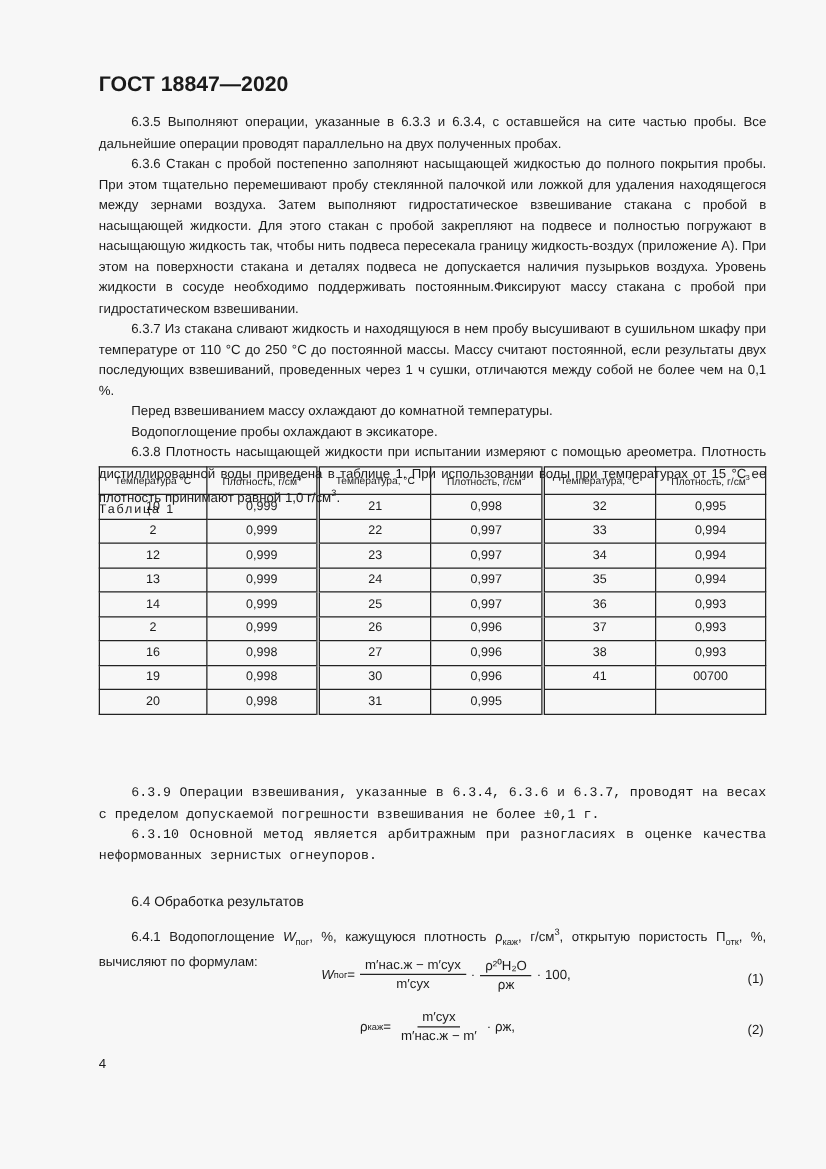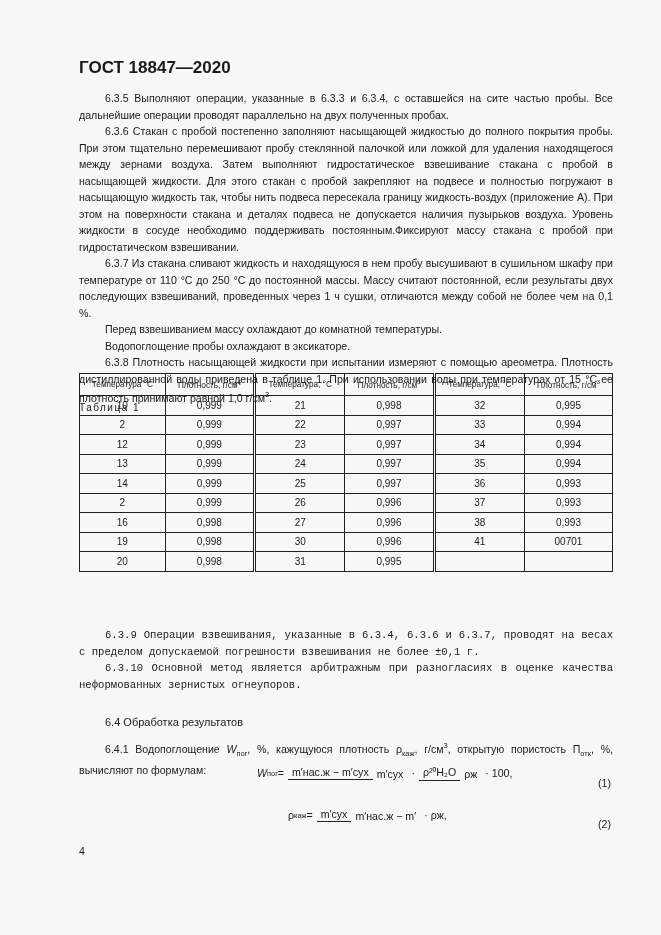--- a/index.html
+++ b/index.html
@@ -12,21 +12,21 @@
   .text p { margin:0; text-indent:26px; }
   .caption { position:absolute; left:79px; top:357px; font-size:10px; letter-spacing:1.5px;margin-top:45px; }
   table.t1 { position:absolute; left:79px; top:373px; width:534px; border-collapse:collapse; font-size:10px; }
   table.t1 th, table.t1 td { border:1px solid #222; text-align:center; height:18.5px; padding:0; }
   table.t1 th { font-weight:normal; font-size:8.2px; height:21px; }
   table.t1 .dbl { border-left:3px double #222; }
   sup { font-size:70%; }
   sub { font-size:70%; }
   .section { position:absolute; left:105px; top:716px; font-size:11px; font-weight:normal; }
   .formula { position:absolute; font-size:10.6px; display:flex; align-items:center; }
-  .frac { display:inline-flex; flex-direction:row; align-items:center; margin:0 4px;justify-content:flex-end; }
+  .frac { display:inline-flex; flex-direction:column; align-items:center; margin:0 4px;justify-content:flex-end; }
   .frac .num { border-bottom:1px solid #222; padding:0 4px 1px; }
   .frac .den { padding:1px 4px 0; }
   .eqno { position:absolute; left:598px; font-size:10.6px; }
   .pagenum { position:absolute; left:79px; top:845px; font-size:10.6px; }
   i { font-style:italic; }
 </style>
 </head>
 <body>
 
 <div class="header">ГОСТ 18847—2020</div>
@@ -109,21 +109,21 @@
         <td>0,996</td>
         <td class="dbl">38</td>
         <td>0,993</td>
       </tr>
       <tr>
         <td>19</td>
         <td>0,998</td>
         <td class="dbl">30</td>
         <td>0,996</td>
         <td class="dbl">41</td>
-        <td>00701</td>
+        <td>00700</td>
       </tr>
       <tr>
         <td>20</td>
         <td>0,998</td>
         <td class="dbl">31</td>
         <td>0,995</td>
         <td class="dbl"></td>
         <td></td>
       </tr>
     </tbody>

